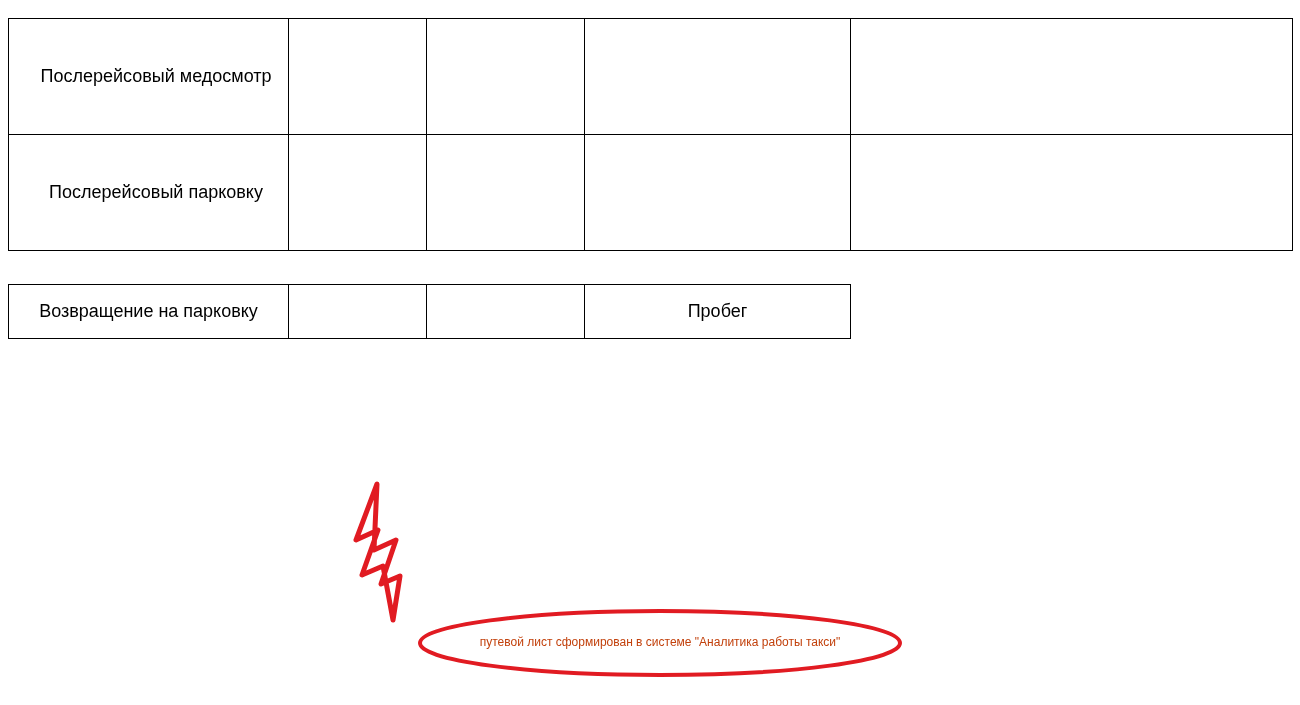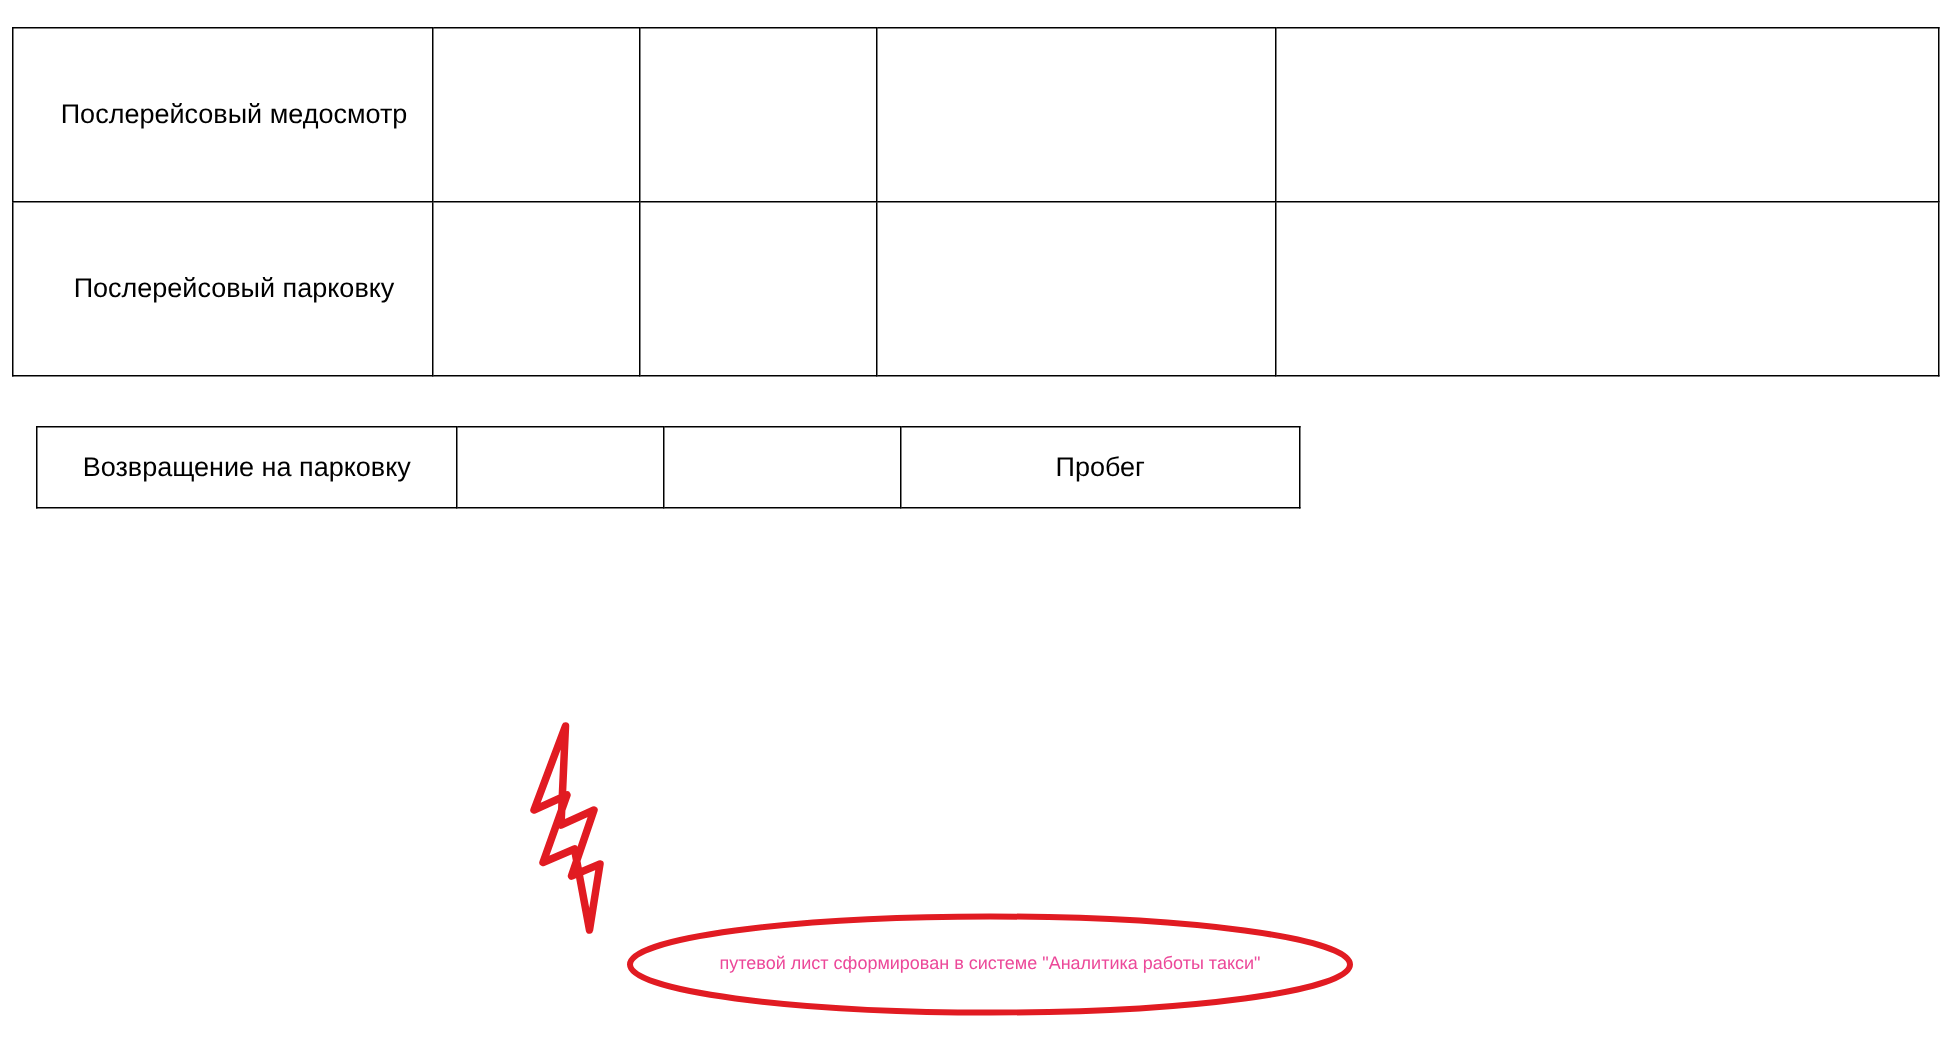--- a/index.html
+++ b/index.html
@@ -40,21 +40,20 @@
   .t1-c4 { width: 266px; }
   .t1-c5 { width: 442px; }
 
   
   .table2 {
     position: absolute;
     left: 8px;
     top: 284px;
     border-collapse: collapse;
     table-layout: fixed;
-    margin-left: 16px;
   }
   .table2 td {
     border: 1px solid #000;
     height: 54px;
     vertical-align: middle;
     text-align: center;
     font-size: 18px;
     box-sizing: border-box;
   }
   .t2-c1 { width: 280px; }
@@ -76,21 +75,21 @@
     left: 0;
     top: 0;
   }
   .footnote {
     position: absolute;
     left: 0;
     top: 155px;
     width: 640px;
     text-align: center;
     font-size: 12px;
-    color: #ec4899;
+    color: #c2410c;
   }
 </style>
 </head>
 <body>
 
 <div class="page">
 
   <table class="table1">
     <tbody>
         <tr>

